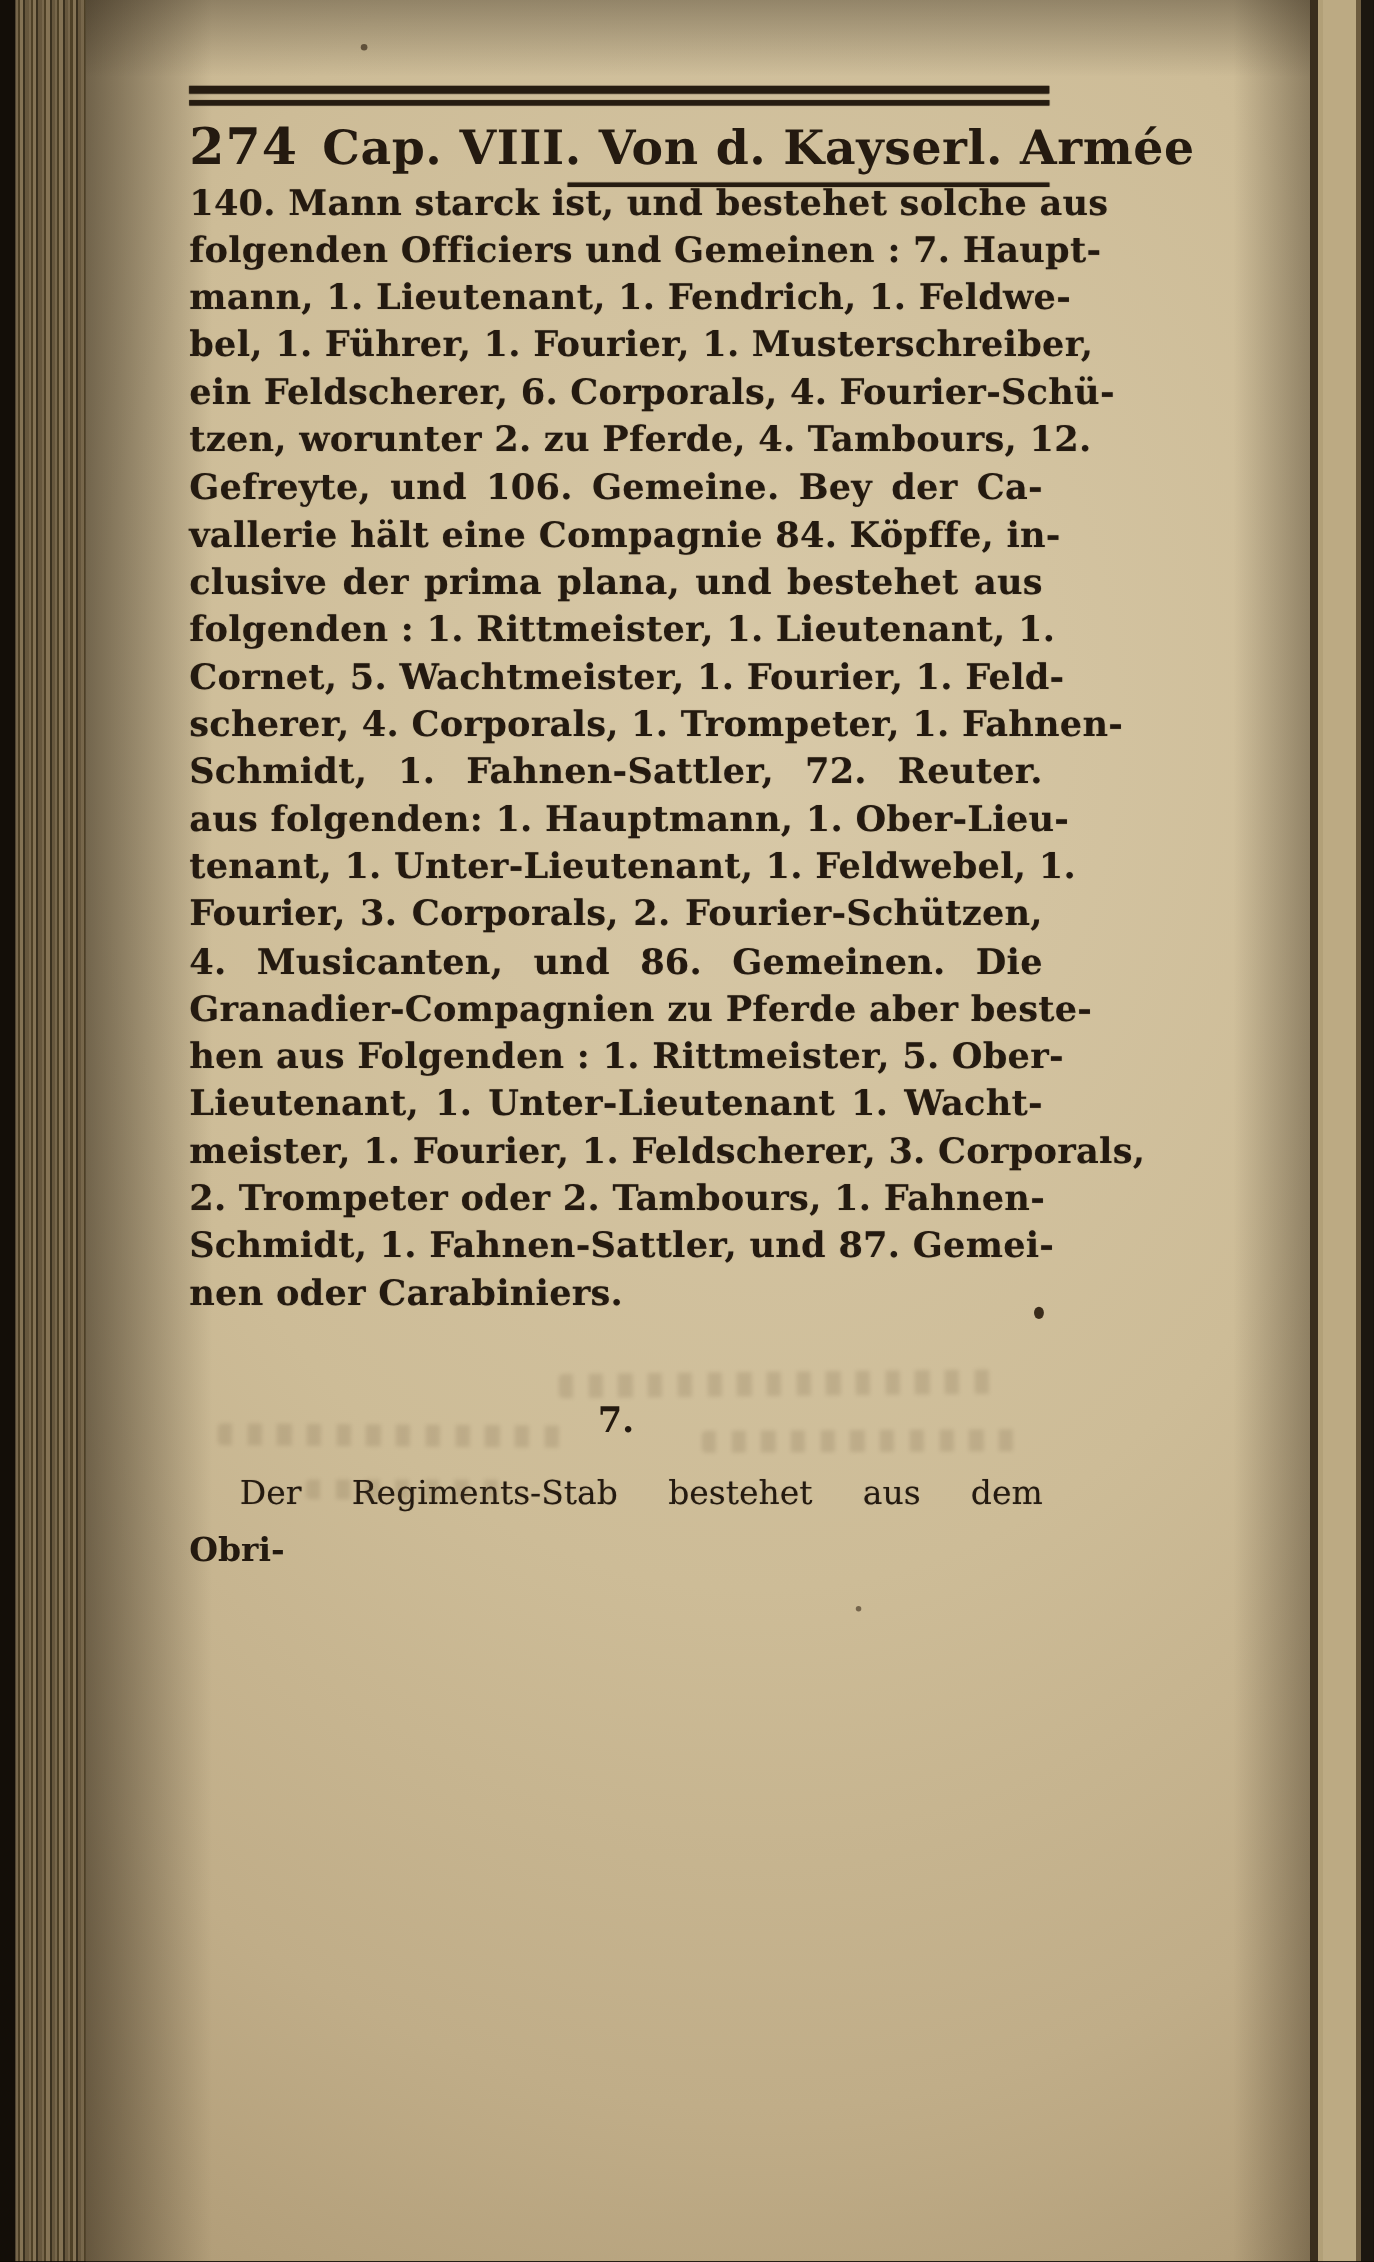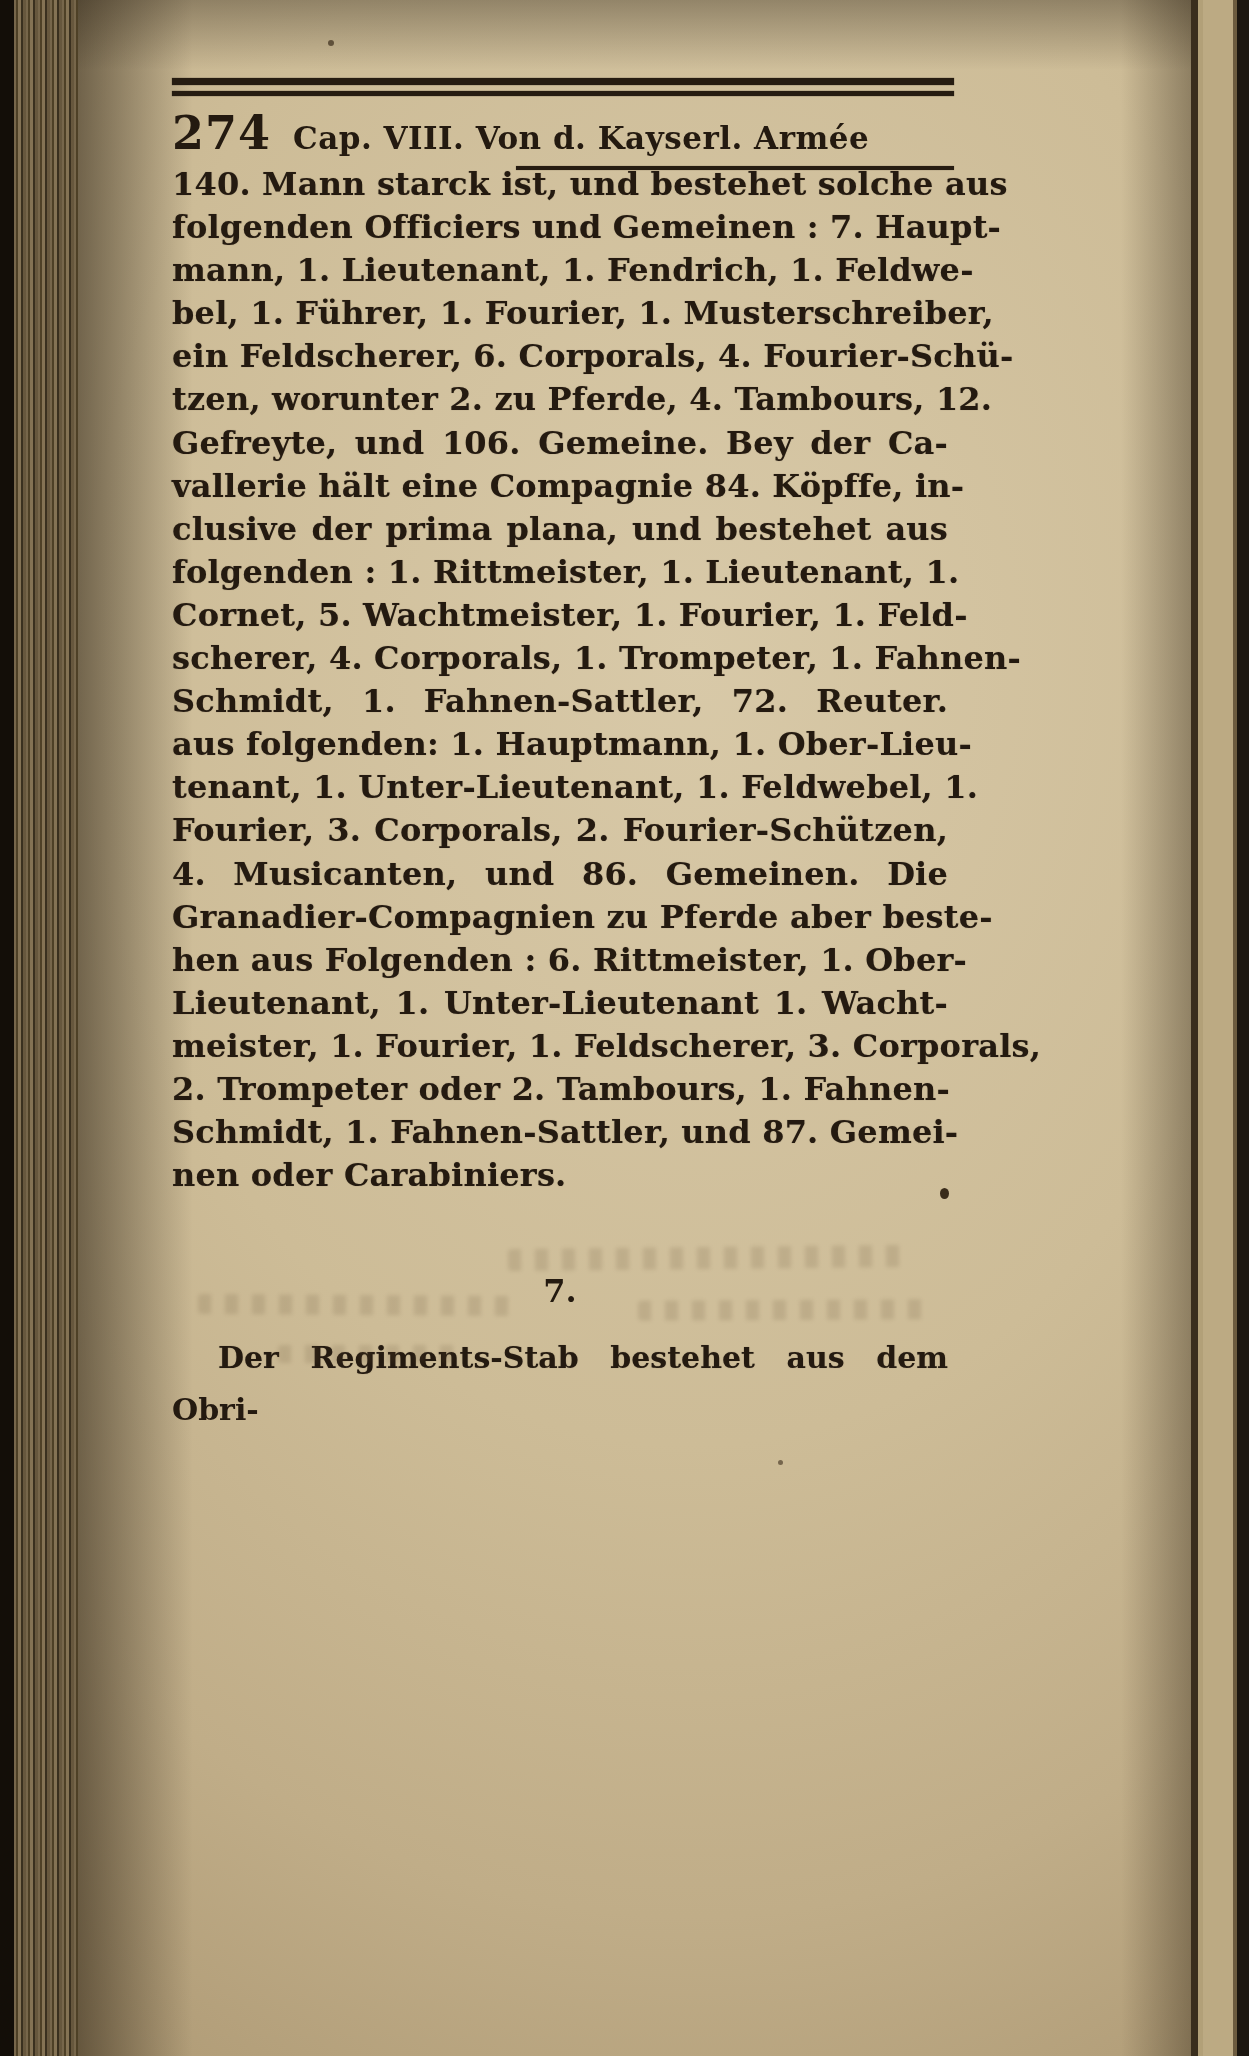--- a/index.html
+++ b/index.html
@@ -55,21 +55,21 @@
   
   .pagehead { position:absolute; left:94px; top:78px; width:782px; color:#241a10; }
   .rule { background:#261c11; box-shadow:0 0 1px rgba(30,22,12,.7); }
   .rule.r1 { height:7px; margin-bottom:6px; }
   .rule.r2 { height:5px; }
   .headline {
     display:flex; align-items:baseline; gap:22px;
     margin-top:10px; white-space:nowrap;
   }
   .pageno { font-size:46px; font-weight:700; letter-spacing:1px; }
-  .chap   { font-size:31px; font-weight:700; letter-spacing:.5px; }
+  .chap   { font-size:43px; font-weight:700; letter-spacing:.5px; }
   .rule.under { height:4px; width:438px; margin:6px 0 0 344px; }
 
   
   .bodytext {
     position:absolute; left:94px; top:163px; width:776px;
     color:#241a10;
     font-size:32px; font-weight:700; letter-spacing:.2px;
     text-shadow:0 0 1px rgba(36,26,16,.35);
   }
   .line {
@@ -78,21 +78,21 @@
     white-space:nowrap; overflow:visible;
   }
   .line.last { text-align-last:left; }
 
   .section-no {
     position:absolute; left:94px; top:1272px; width:776px;
     text-align:center; font-size:32px; font-weight:700; color:#241a10;
   }
   .para2 {
     position:absolute; left:94px; top:1340px; width:776px;
-    font-size:30px; font-weight:700; color:#241a10;
+    font-size:30px; font-weight:400; color:#241a10;
     text-indent:46px; text-align:justify; text-align-last:justify;
     white-space:nowrap; text-shadow:0 0 1px rgba(36,26,16,.35);
   }
   .catchword {
     position:absolute; left:94px; top:1392px; width:776px;
     text-align:left; padding-right:28px;
     font-size:30px; font-weight:700; color:#241a10;
   }
 
   
@@ -148,21 +148,21 @@
       <div class="line">clusive der prima plana, und bestehet aus</div>
       <div class="line">folgenden : 1. Rittmeister, 1. Lieutenant, 1.</div>
       <div class="line">Cornet, 5. Wachtmeister, 1. Fourier, 1. Feld-</div>
       <div class="line">scherer, 4. Corporals, 1. Trompeter, 1. Fahnen-</div>
       <div class="line">Schmidt, 1. Fahnen-Sattler, 72. Reuter.</div>
       <div class="line">aus folgenden: 1. Hauptmann, 1. Ober-Lieu-</div>
       <div class="line">tenant, 1. Unter-Lieutenant, 1. Feldwebel, 1.</div>
       <div class="line">Fourier, 3. Corporals, 2. Fourier-Schützen,</div>
       <div class="line">4. Musicanten, und 86. Gemeinen. Die</div>
       <div class="line">Granadier-Compagnien zu Pferde aber beste-</div>
-      <div class="line">hen aus Folgenden : 6. Rittmeister, 1. Ober-</div>
+      <div class="line">hen aus Folgenden : 1. Rittmeister, 5. Ober-</div>
       <div class="line">Lieutenant, 1. Unter-Lieutenant 1. Wacht-</div>
       <div class="line">meister, 1. Fourier, 1. Feldscherer, 3. Corporals,</div>
       <div class="line">2. Trompeter oder 2. Tambours, 1. Fahnen-</div>
       <div class="line">Schmidt, 1. Fahnen-Sattler, und 87. Gemei-</div>
       <div class="line last">nen oder Carabiniers.</div>
     </main>
 
     <div class="section-no">7.</div>
 
     <div class="para2">Der Regiments-Stab bestehet aus dem</div>

